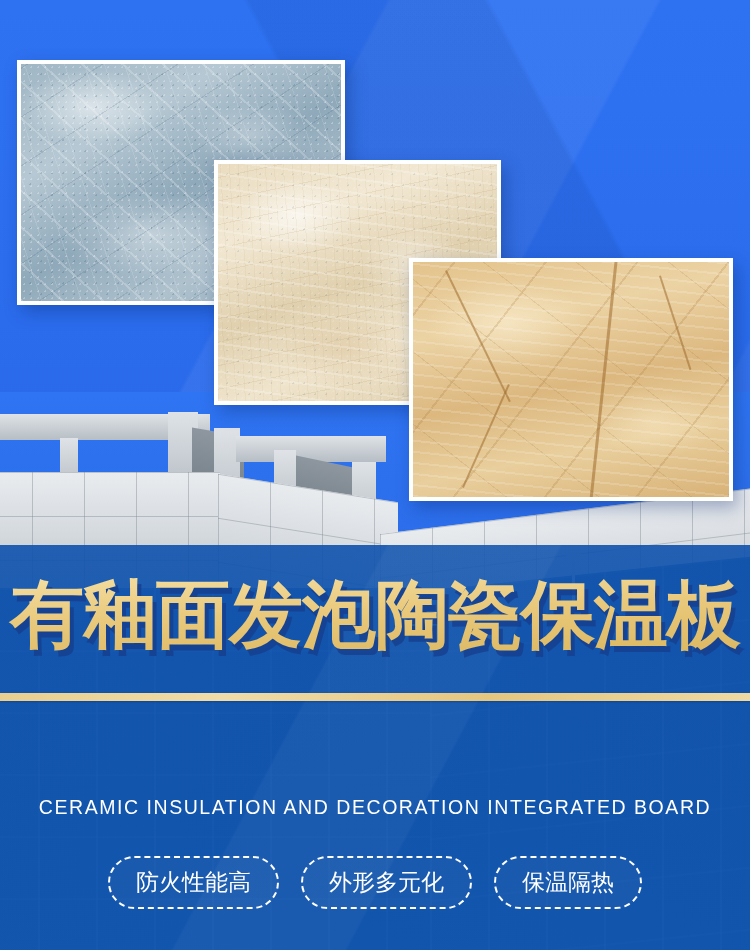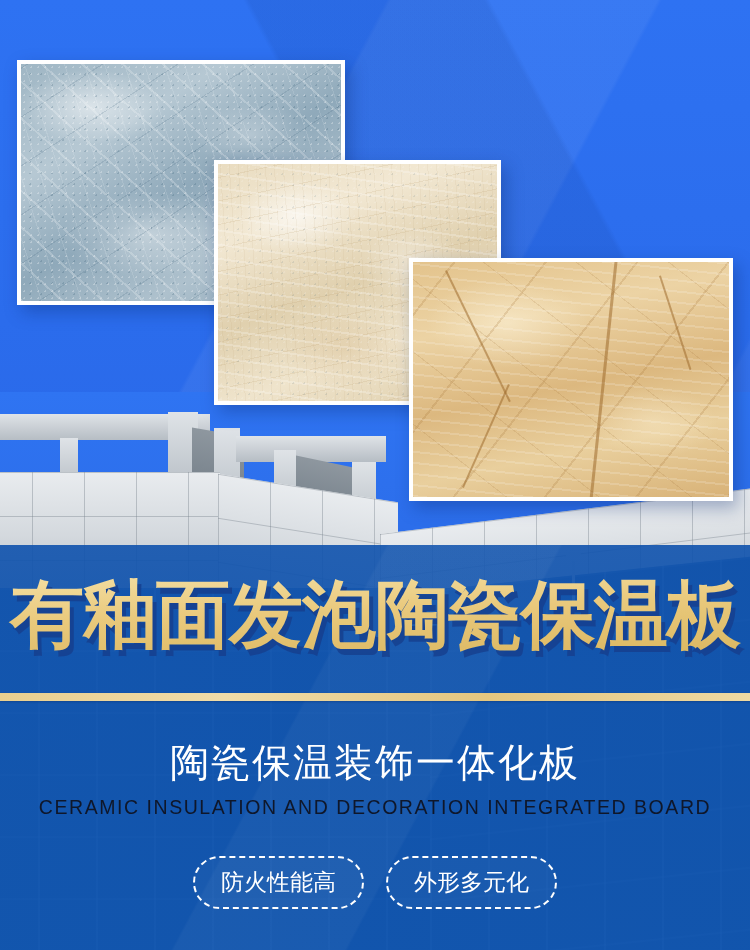--- a/index.html
+++ b/index.html
@@ -260,21 +260,21 @@
     font-weight: 400;
     letter-spacing: 2px;
     white-space: nowrap;
   }
   .subtitle-en {
     position: absolute;
     left: 0;
     top: 797px;
     width: 750px;
     text-align: center;
-    color: #0f172a;
+    color: #ffffff;
     font-size: 19.5px;
     line-height: 1.1;
     font-weight: 400;
     letter-spacing: 1.55px;
     white-space: nowrap;
   }
 
   
   .badges {
     position: absolute;
@@ -369,21 +369,21 @@
       <div class="crack" style="left:10%; top:4%; width:2px; height:62%; transform:rotate(-26deg);"></div>
       <div class="crack" style="left:30%; top:52%; width:2px; height:48%; transform:rotate(24deg);"></div>
       <div class="crack" style="left:78%; top:6%; width:2px; height:42%; transform:rotate(-18deg);"></div>
     </div>
   </div>
 
   <div class="headline">有釉面发泡陶瓷保温板</div>
 
   <div class="divider"></div>
 
-  <div class="subtitle-cn">陶瓷保温装饰一体化板</div>
   <div class="subtitle-en">CERAMIC INSULATION AND DECORATION INTEGRATED BOARD</div>
 
   <div class="badges">
     <div class="badge">防火性能高</div>
     <div class="badge">外形多元化</div>
+    <div class="badge">保温隔热</div>
   </div>
 
 </div>
 
 </body></html>

